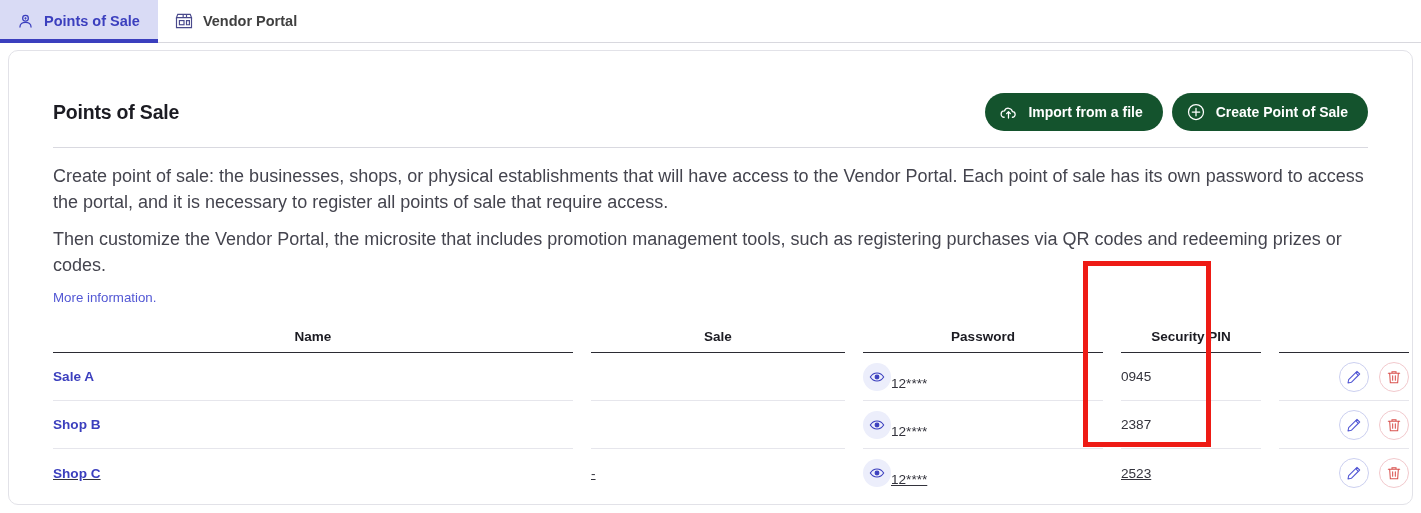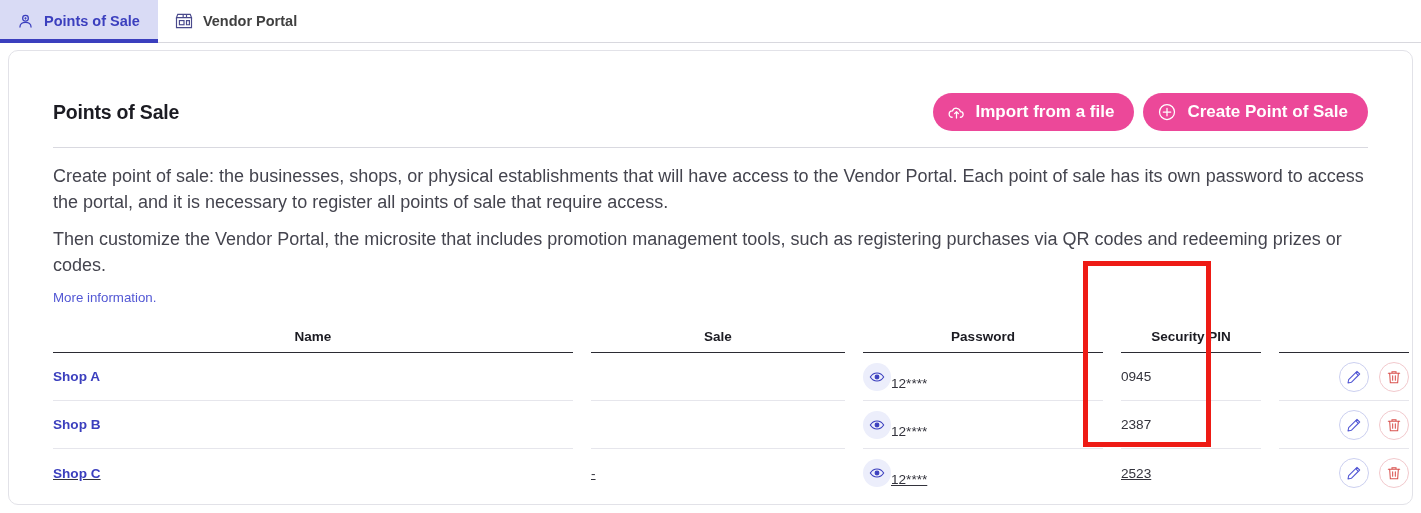--- a/index.html
+++ b/index.html
@@ -71,23 +71,23 @@
     font-size: 19.5px;
     font-weight: bold;
     color: #1b1b22;
     letter-spacing: -0.2px;
   }
   .head-actions { display: flex; gap: 9px; }
   .btn {
     display: inline-flex;
     align-items: center;
     gap: 10px;
-    background: #ec4899;
+    background: #14532d;
     color: #ffffff;
-    font-size: 17px;
+    font-size: 14px;
     font-weight: bold;
     border: none;
     border-radius: 20px;
     padding: 9px 20px 9px 14px;
     cursor: pointer;
     white-space: nowrap;
     font-family: "Liberation Sans", sans-serif;
   }
   .btn svg { display: block; }
 
@@ -266,21 +266,21 @@
         <th class="colgap"></th>
         <th>Security PIN</th>
         <th class="colgap"></th>
         <th class="spacer"></th>
       </tr>
     </thead>
     <tbody>
 
       <tr>
         <td>
-          <span class="shop-link">Shop A</span>
+          <span class="shop-link">Sale A</span>
         </td>
         <td class="colgap"></td>
         <td></td>
         <td class="colgap"></td>
         <td>
           <div class="pwd-cell">
             <span class="icon-circle eye-circle">
               <svg width="16" height="16" viewBox="0 0 24 24" fill="none" stroke="#3b3fbe" stroke-width="1.7">
                 <path d="M2 12s3.6-6 10-6 10 6 10 6-3.6 6-10 6-10-6-10-6z"></path>
                 <circle cx="12" cy="12" r="2.8" fill="#3b3fbe"></circle>

